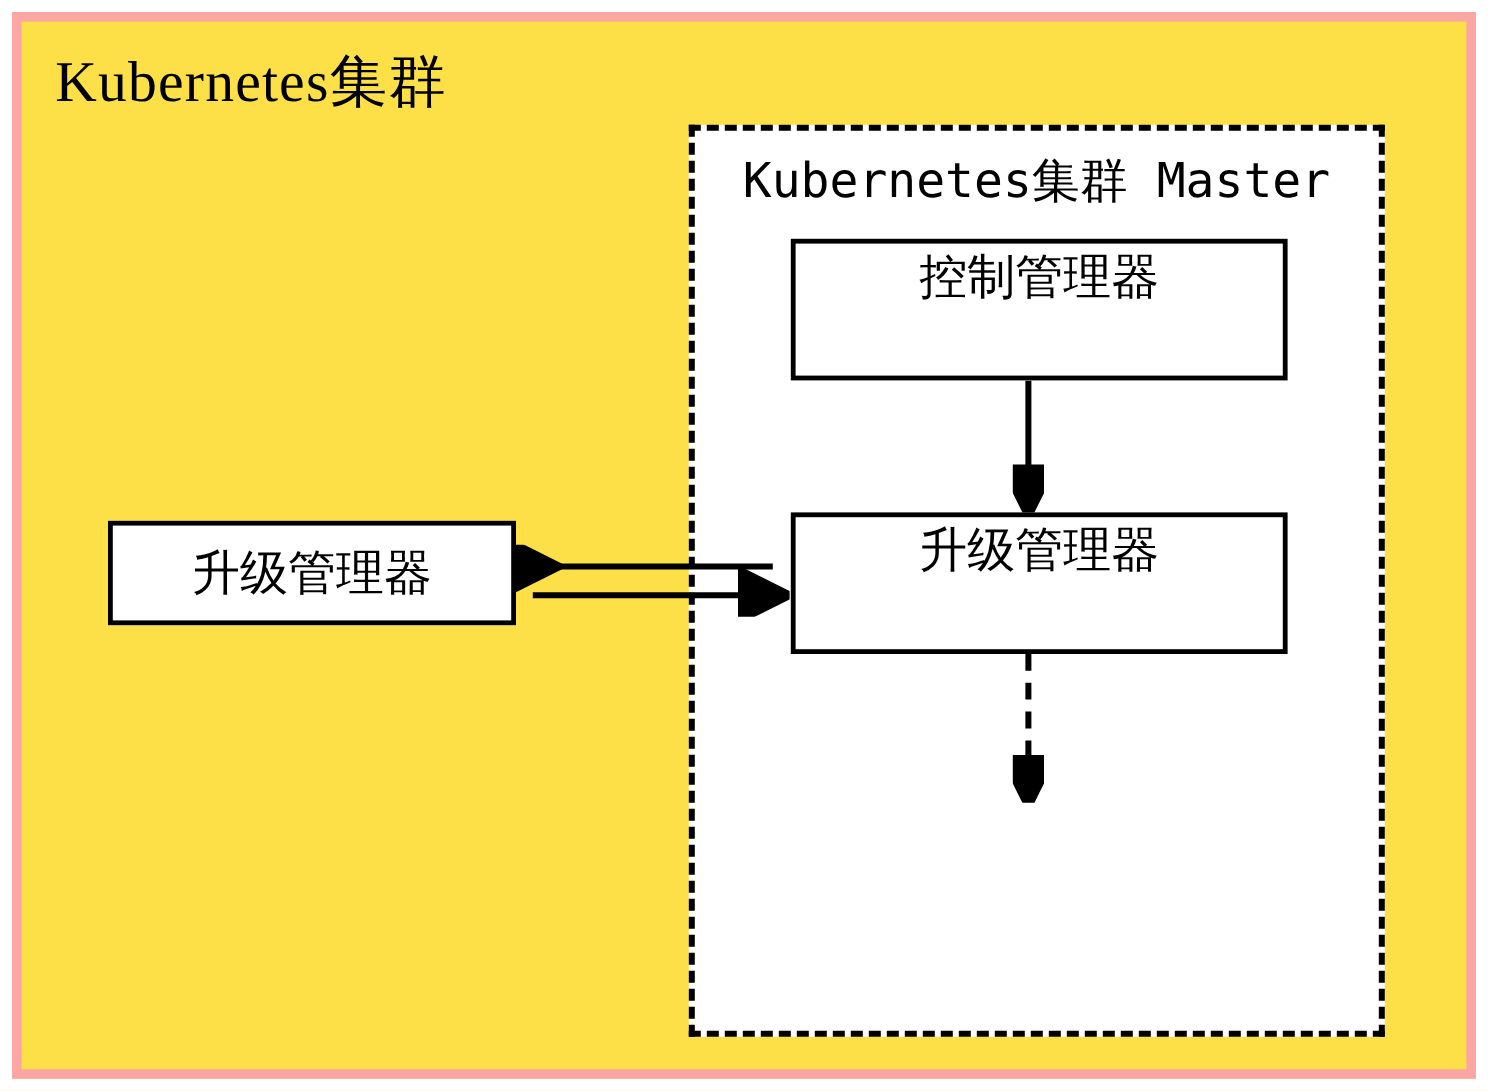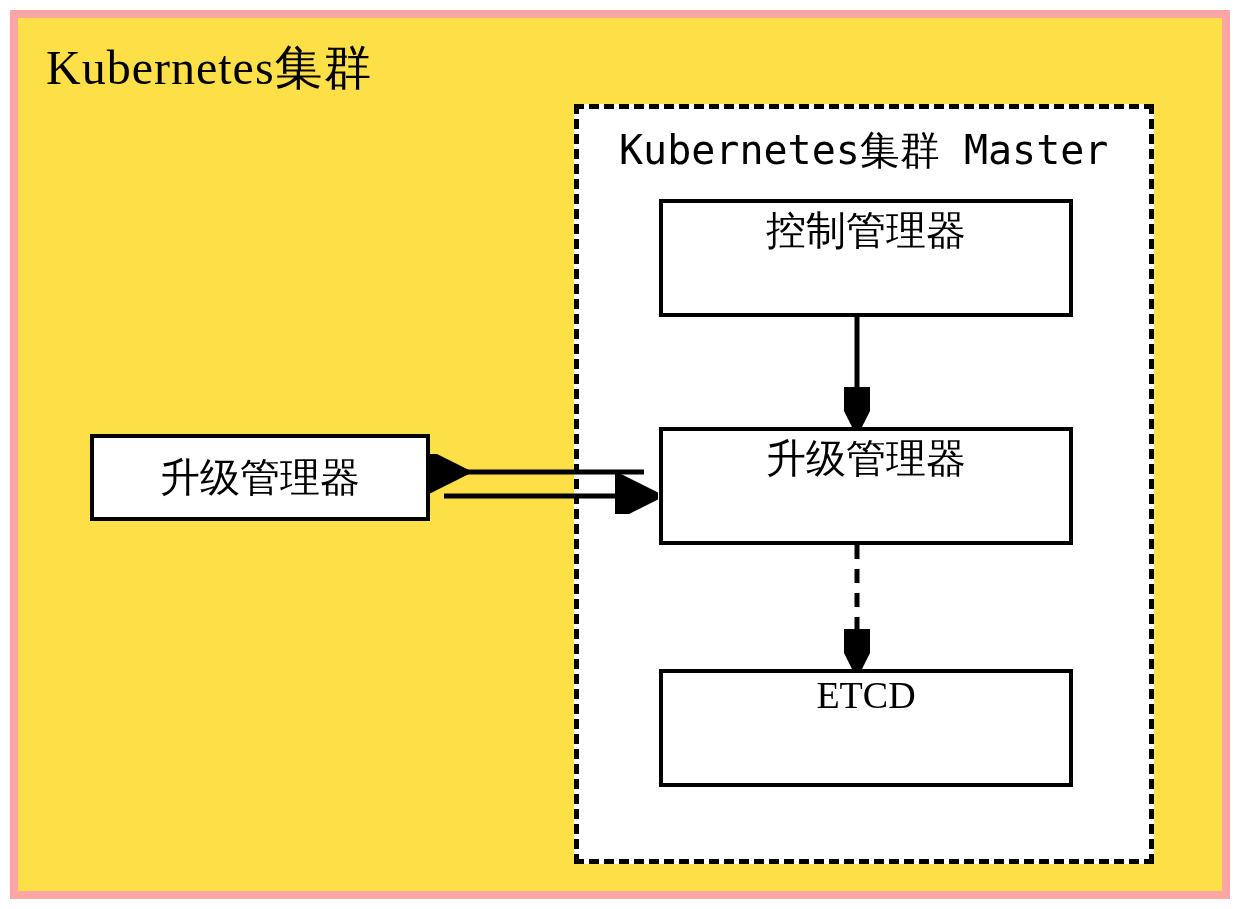--- a/index.html
+++ b/index.html
@@ -106,23 +106,20 @@
     <div class="master-title">Kubernetes集群 Master</div>
 
     <div class="box controller-box">
       <span>控制管理器</span>
     </div>
 
     <div class="box interface-box">
       <span>升级管理器</span>
     </div>
 
-    <div class="box etcd-box">
-      <span>ETCD</span>
-    </div>
 
     <svg class="arrow-svg" style="top:208px; left:265px; width:26px; height:110px;">
       <defs>
         <marker id="arrowhead1" markerWidth="10" markerHeight="10" refX="5" refY="5" orient="auto">
           <polygon points="0,0 10,5 0,10" fill="#000"></polygon>
         </marker>
       </defs>
       <line x1="13" y1="0" x2="13" y2="95" stroke="#000" stroke-width="5" marker-end="url(#arrowhead1)"></line>
     </svg>
 

